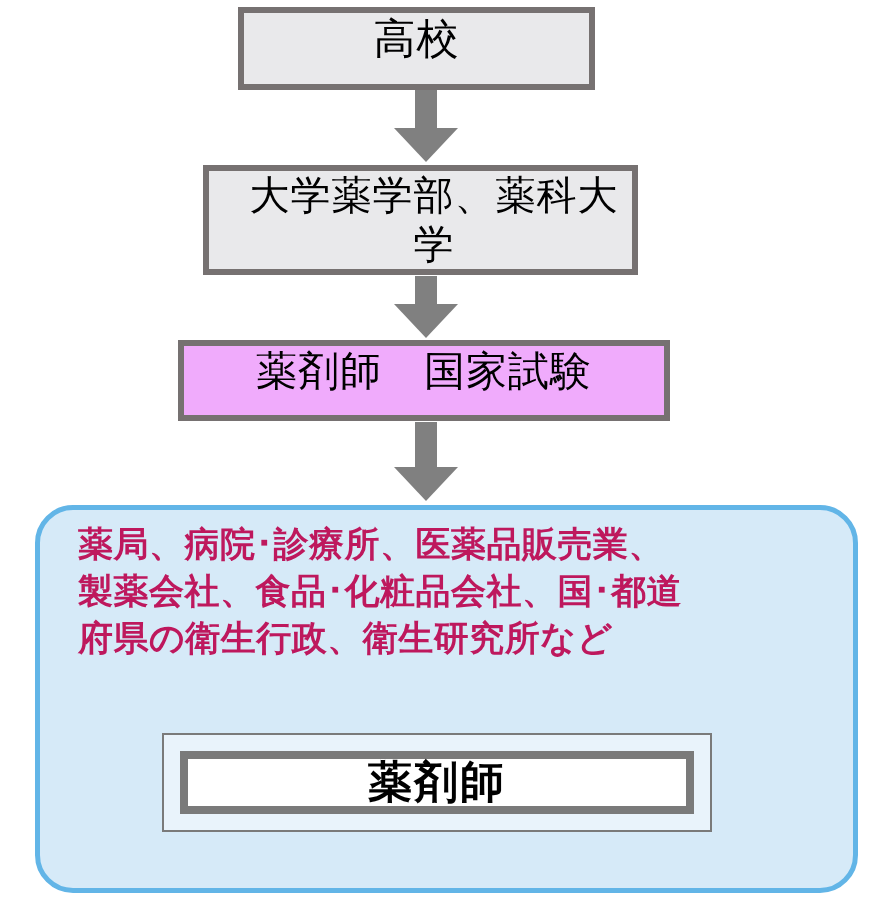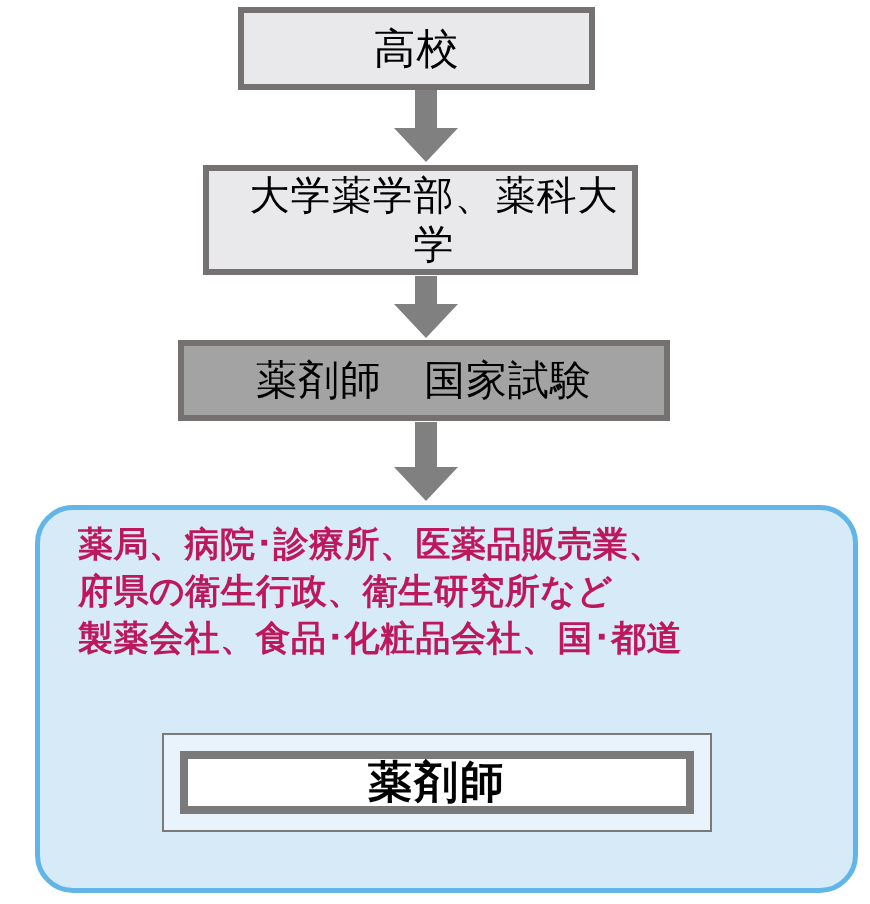--- a/index.html
+++ b/index.html
@@ -18,27 +18,27 @@
   }
 
   
   .node {
     position: absolute;
     box-sizing: border-box;
     border: 6px solid #767171;
     display: flex;
     flex-direction: column;
     align-items: center;
-    justify-content: center;
+    justify-content: flex-start;
     text-align: center;
     letter-spacing: 1px;
     line-height: 1.22;
   }
   .node-gray  { background: #e9e9eb; }
-  .node-white { background: #a3a3a3; }
+  .node-white { background: #f0abfc; }
 
   .node-highschool {
     left: 238px; top: 7px;
     width: 357px; height: 83px;
     font-size: 42px;
   }
   .node-university {
     left: 203px; top: 165px;
     width: 435px; height: 110px;
     font-size: 40px;
@@ -145,22 +145,22 @@
   </div>
 
   <div class="arrow arrow-3">
     <div class="stem"></div>
     <div class="head"></div>
   </div>
 
   <div class="workplaces-panel">
     <div class="workplaces-text">
       <div>薬局、病院･診療所、医薬品販売業、</div>
+      <div>製薬会社、食品･化粧品会社、国･都道</div>
       <div>府県の衛生行政、衛生研究所など</div>
-      <div>製薬会社、食品･化粧品会社、国･都道</div>
     </div>
 
     <div class="result-outer">
       <div class="result-inner">
         <span>薬剤師</span>
       </div>
     </div>
   </div>
 
 </div>

